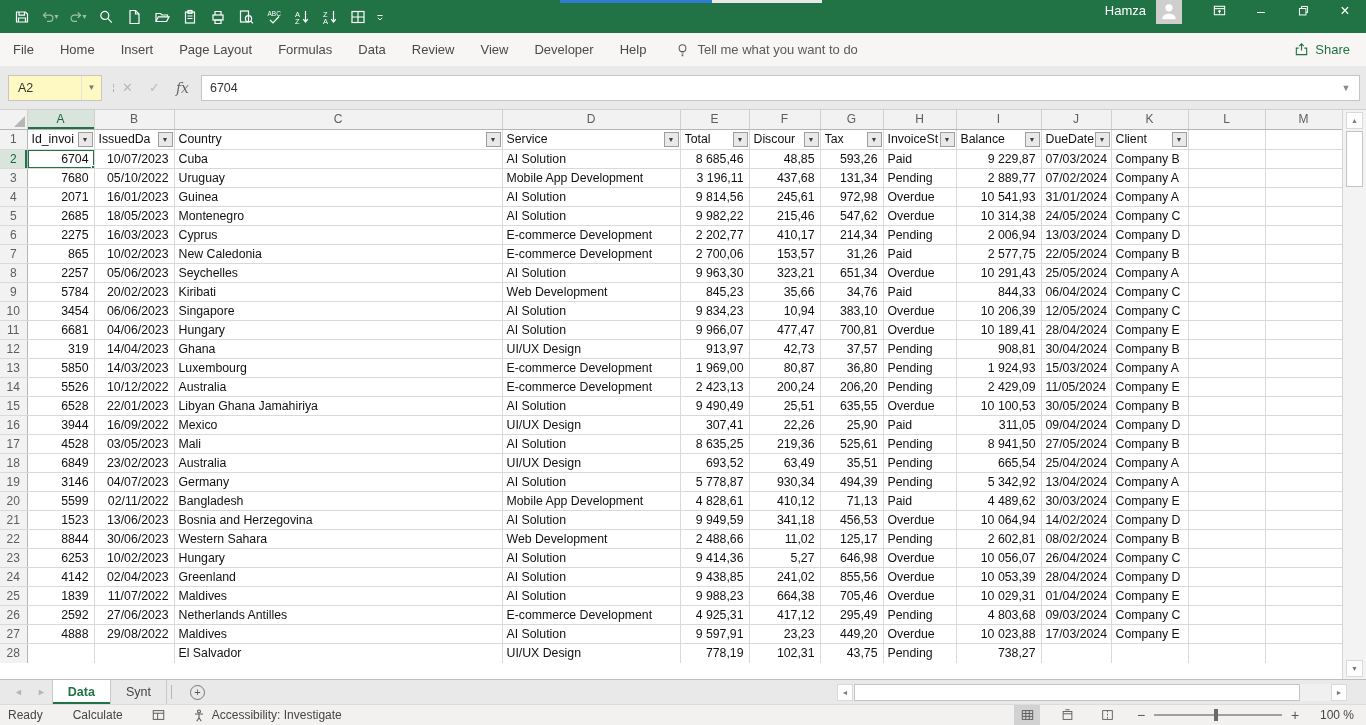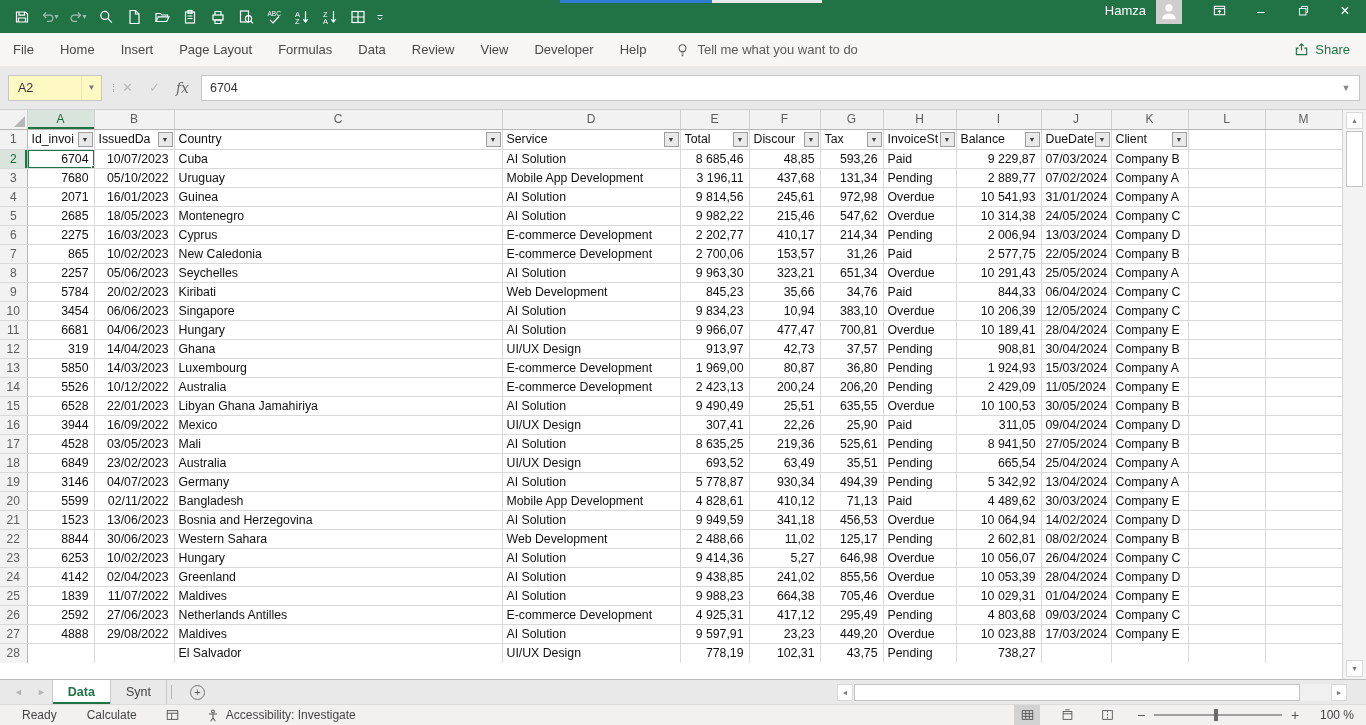--- a/index.html
+++ b/index.html
@@ -76,21 +76,21 @@
   .stab.active { background:#fff; color:#217346; font-weight:bold; box-shadow:inset 0 -2px 0 #217346; border-left:1px solid #c9c9c9; }
   .tab-divider { width:1px; background:#b5b5b5; margin:5px 4px; }
   .addsheet { width:15px; height:15px; border:1px solid #767676; border-radius:50%; color:#555; font-size:11px; line-height:13px; text-align:center; align-self:center; margin-left:14px; }
   .hscroll { margin-left:auto; display:flex; align-items:center; margin-right:19px; }
   .hs-btn { width:16px; height:17px; background:#fdfdfd; border:1px solid #d9d9d9; color:#7a7a7a; font-size:7px; text-align:center; line-height:15px; }
   .hs-track { width:478px; height:17px; background:#f0f0f0; position:relative; }
   .hs-thumb { position:absolute; left:1px; top:0; width:446px; height:17px; background:#fff; border:1px solid #c3c3c3; }
 
   
   .statusbar { height:21px; background:#f2f1f0; border-top:1px solid #dcdcdc; display:flex; align-items:center; font-size:12px; color:#454545; }
-  .sb-ready { padding-left:22px; }
+  .sb-ready { padding-left:8px; }
   .sb-calc { margin-left:30px; }
   .sb-icon { margin-left:28px; display:flex; align-items:center; }
   .sb-access { margin-left:26px; display:flex; align-items:center; gap:6px; }
   .sb-right { margin-left:auto; display:flex; align-items:center; padding-right:12px; }
   .viewbtn { width:26px; height:20px; display:flex; align-items:center; justify-content:center; }
   .viewbtn.active { background:#d2d2d2; }
   .zoom-out,.zoom-in { width:22px; text-align:center; color:#555; font-size:14px; }
   .zoom-slider { width:128px; height:20px; position:relative; margin:0 2px; }
   .zoom-slider .track { position:absolute; top:9px; left:0; right:0; height:2px; background:#9f9f9f; }
   .zoom-slider .handle { position:absolute; top:4px; left:60px; width:4px; height:12px; background:#6a6a6a; }

